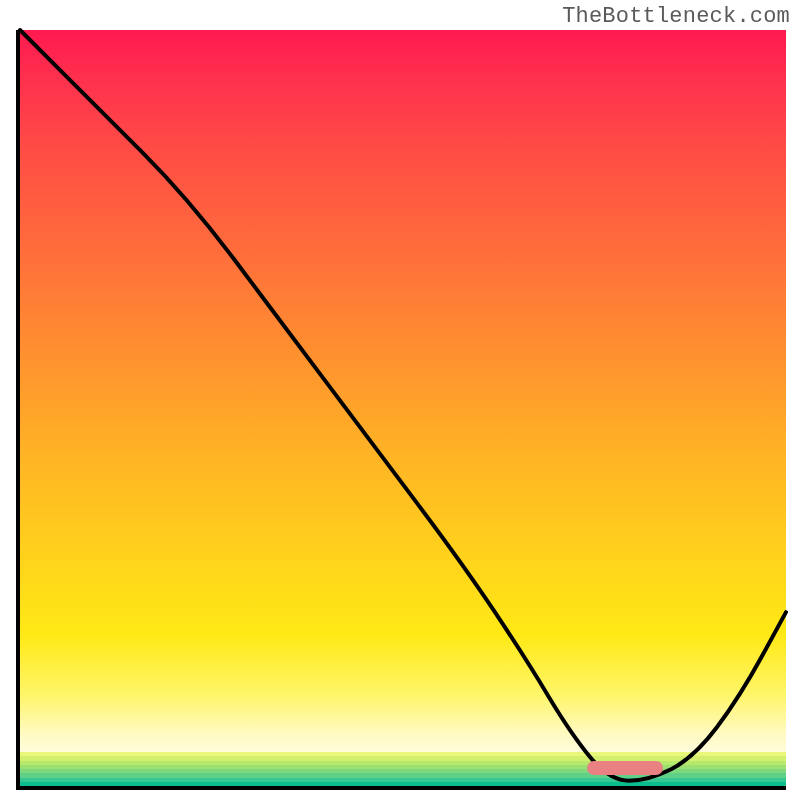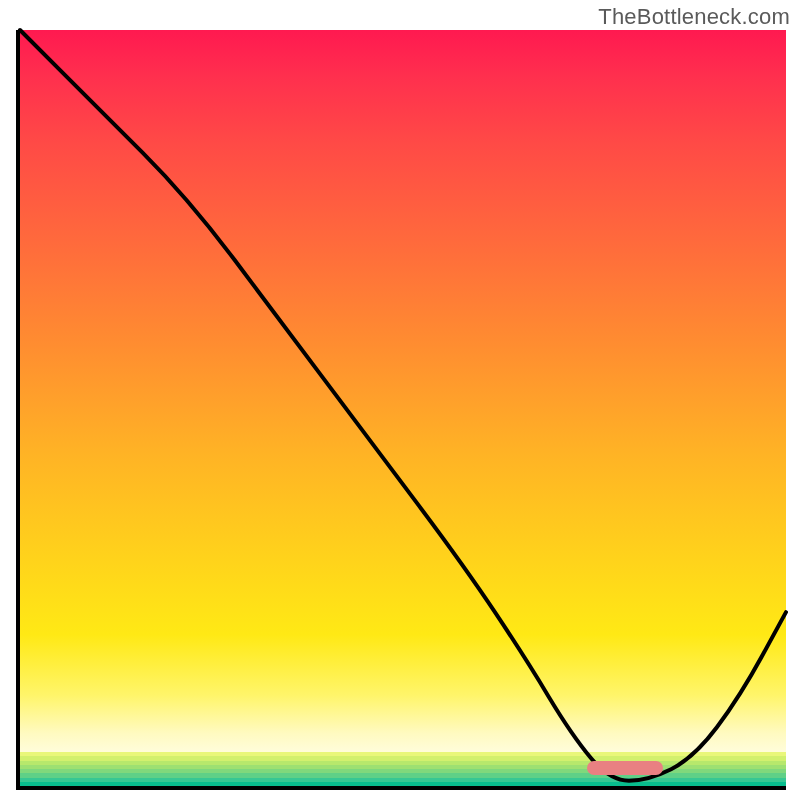--- a/index.html
+++ b/index.html
@@ -7,20 +7,21 @@
     padding: 0;
     width: 800px;
     height: 800px;
     background: #ffffff;
     font-family: Arial, Helvetica, sans-serif;
   }
   .wrap {
     position: relative;
     width: 800px;
     height: 732px;
+    font-family: Liberation Mono, monospace;
   }
   .watermark {
     position: absolute;
     top: 4px;
     right: 10px;
     color: #5a5a5a;
     font-size: 22px;
     font-weight: 500;
     letter-spacing: 0.2px;
   }

